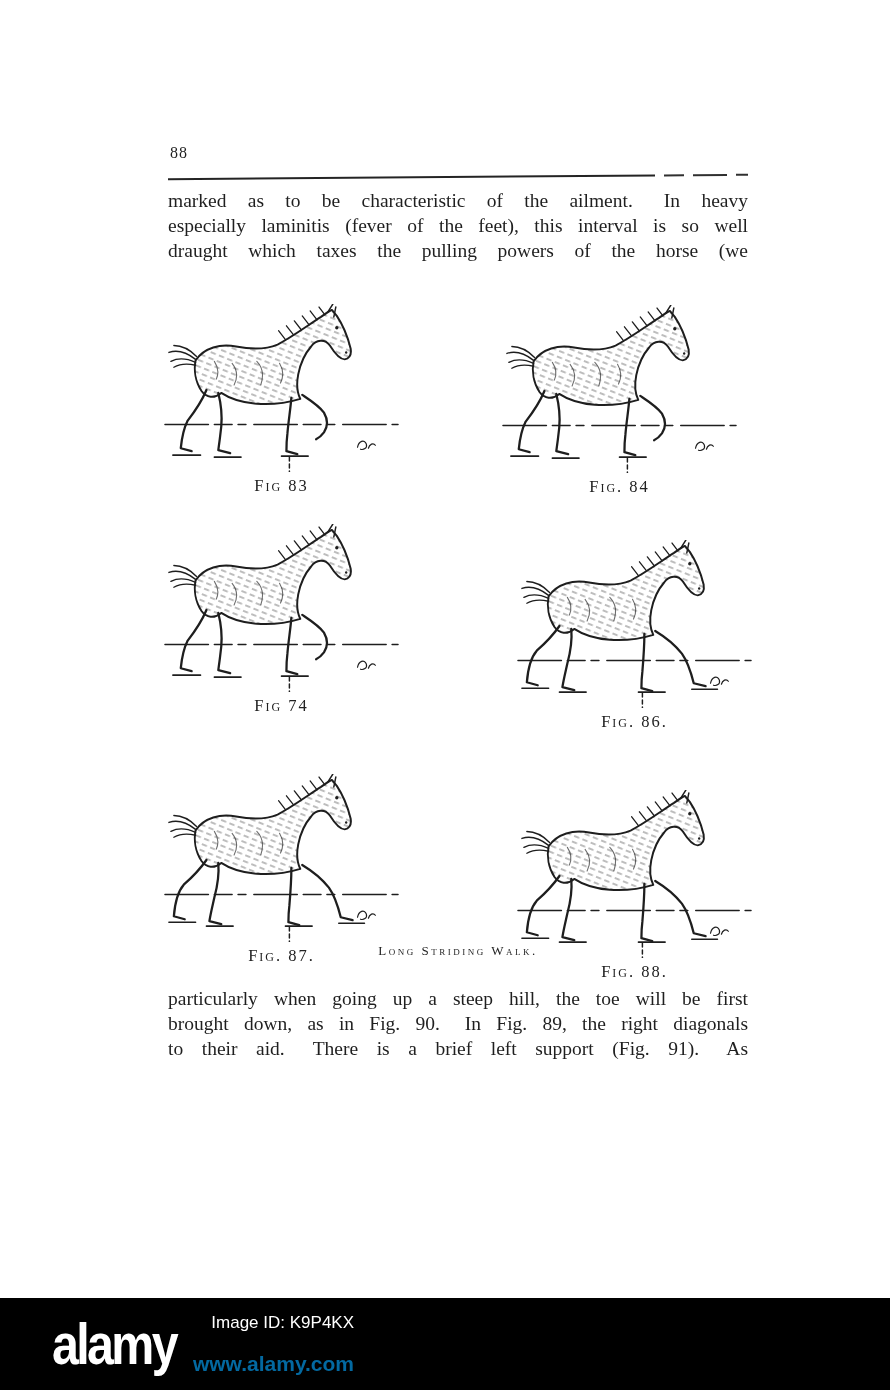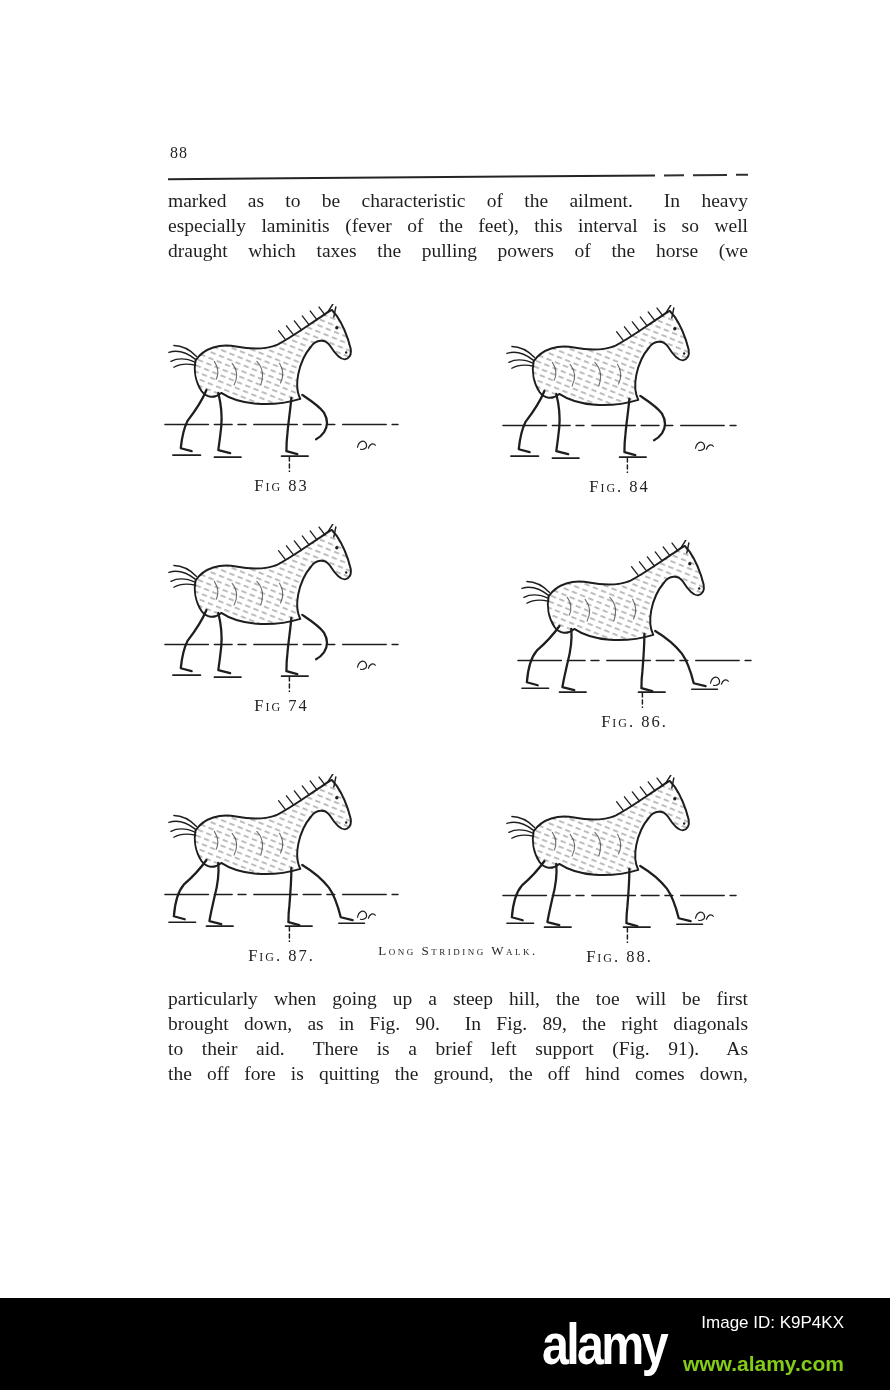--- a/index.html
+++ b/index.html
@@ -44,30 +44,30 @@
   .variant-a .legs-b{display:none}
   .variant-b .legs-a{display:none}
   .group-caption{
     position:absolute;top:943px;left:168px;width:580px;text-align:center;
     font-variant:small-caps;font-size:13px;letter-spacing:2.5px;color:#1f1f1f;
   }
 
   
   .alamy-bar{
     position:absolute;left:0;bottom:0;width:890px;height:92px;background:#000000;
-    display:flex;align-items:center;justify-content:flex-end;
+    display:flex;align-items:center;justify-content:flex-start;
     font-family:"Liberation Sans", sans-serif;
   }
   .alamy-logo{
     color:#fff;font-weight:700;font-size:55px;letter-spacing:-3px;line-height:1;
     margin-left:52px;transform:scaleX(.88) scaleY(1.05);transform-origin:left center;
   }
   .bar-right{display:flex;flex-direction:column;align-items:flex-end;gap:19px;margin-right:46px}
   .image-id{color:#fff;font-size:17px}
-  .site{color:#84cc16;font-size:21px;font-weight:700}
+  .site{color:#0369a1;font-size:21px;font-weight:700}
 
   .pattern-holder{position:absolute;width:0;height:0}
 </style>
 </head>
 <body>
 
 <svg class="pattern-holder" aria-hidden="true">
   <defs>
     <pattern id="horsehatch" width="9" height="6" patternUnits="userSpaceOnUse" patternTransform="rotate(22)">
       <path d="M0,3 h5.5" stroke="#1d1d1d" stroke-width="1.3"></path>
@@ -248,21 +248,21 @@
           <path d="M141,92 C151,98 161,106 168,115 C173,122 177,133 180,145 l12,3"></path>
           <path d="M6,150 h27 M44,154 h27 M124,154 h27 M178,151 h26" stroke-width="1.6"></path>
         </g>
         <path d="M128,155 v15" stroke-width="1.5" stroke-dasharray="4 3"></path>
         <path d="M197,145 c1,-6 7,-9 9,-3 c1,4 -3,6 -6,5 M208,146 c1,-4 5,-6 7,-3" stroke-width="1.2"></path>
       </g>
     </svg>
     <figcaption class="fig-caption">Fig. 87.</figcaption>
   </figure>
 
-  <figure class="fig variant-b" style="margin:1px">
+  <figure class="fig variant-b" style="margin:16px">
     <svg viewBox="0 0 240 170" aria-hidden="true">
       <g stroke="#1e1e1e" fill="none" stroke-linecap="round" stroke-linejoin="round">
         <path d="M2,122 h236" stroke-width="1.5" stroke-dasharray="44 6 18 6 8 8"></path>
         <path d="M33,57 C42,44 58,40 74,43 C90,46 104,46 116,41 C130,34 146,22 160,13 C164,10 168,7 171,6 L176,12 C182,21 187,33 190,45 C191,51 189,55 184,56 C179,56 174,50 169,42 C164,35 155,36 150,43 C143,51 139,61 137,71 C135,81 136,90 139,96 C126,100 110,102 95,101 C81,100 68,96 59,90 C52,96 44,95 39,88 C33,79 31,67 33,57 Z" fill="url(#horsehatch)" fill-opacity=".45" stroke-width="2"></path>
         <path d="M70,60 q8,10 2,22 M95,58 q9,9 4,24 M118,60 q6,10 1,20 M52,58 q6,9 2,18" stroke-width="1.1" opacity=".65"></path>
         <path d="M124,36 l-7,-9 M132,31 l-7,-9 M140,26 l-7,-9 M148,21 l-7,-9 M156,16 l-7,-9 M164,11 l-6,-8" stroke-width="1.3"></path>
         <path d="M167,8 l5,-8 M173,13 l2,-10" stroke-width="1.5"></path>
         <path d="M33,56 C24,49 15,46 6,49 M33,59 C24,55 16,54 8,58 M34,53 C27,46 19,42 11,42 M33,62 C25,60 18,60 11,64" stroke-width="1.4"></path>
         <circle cx="176" cy="24" r="1.7" fill="#1e1e1e" stroke="none"></circle>
         <circle cx="185.5" cy="49" r="1.2" fill="#1e1e1e" stroke="none"></circle>
@@ -287,21 +287,20 @@
     <figcaption class="fig-caption">Fig. 88.</figcaption>
   </figure>
 </div>
 
   <div class="group-caption">Long Striding Walk.</div>
 
   <div class="para para-bottom">
       <div class="tline">particularly when going up a steep hill, the toe will be first</div>
       <div class="tline">brought down, as in Fig. 90.  In Fig. 89, the right diagonals</div>
       <div class="tline">to their aid.  There is a brief left support (Fig. 91).  As</div>
-      <div class="tline">the off fore is quitting the ground, the off hind comes down,</div>
     </div>
 
   <footer class="alamy-bar">
     <span class="alamy-logo">alamy</span>
     <div class="bar-right">
       <span class="image-id">Image ID: K9P4KX</span>
       <span class="site">www.alamy.com</span>
     </div>
   </footer>
 

